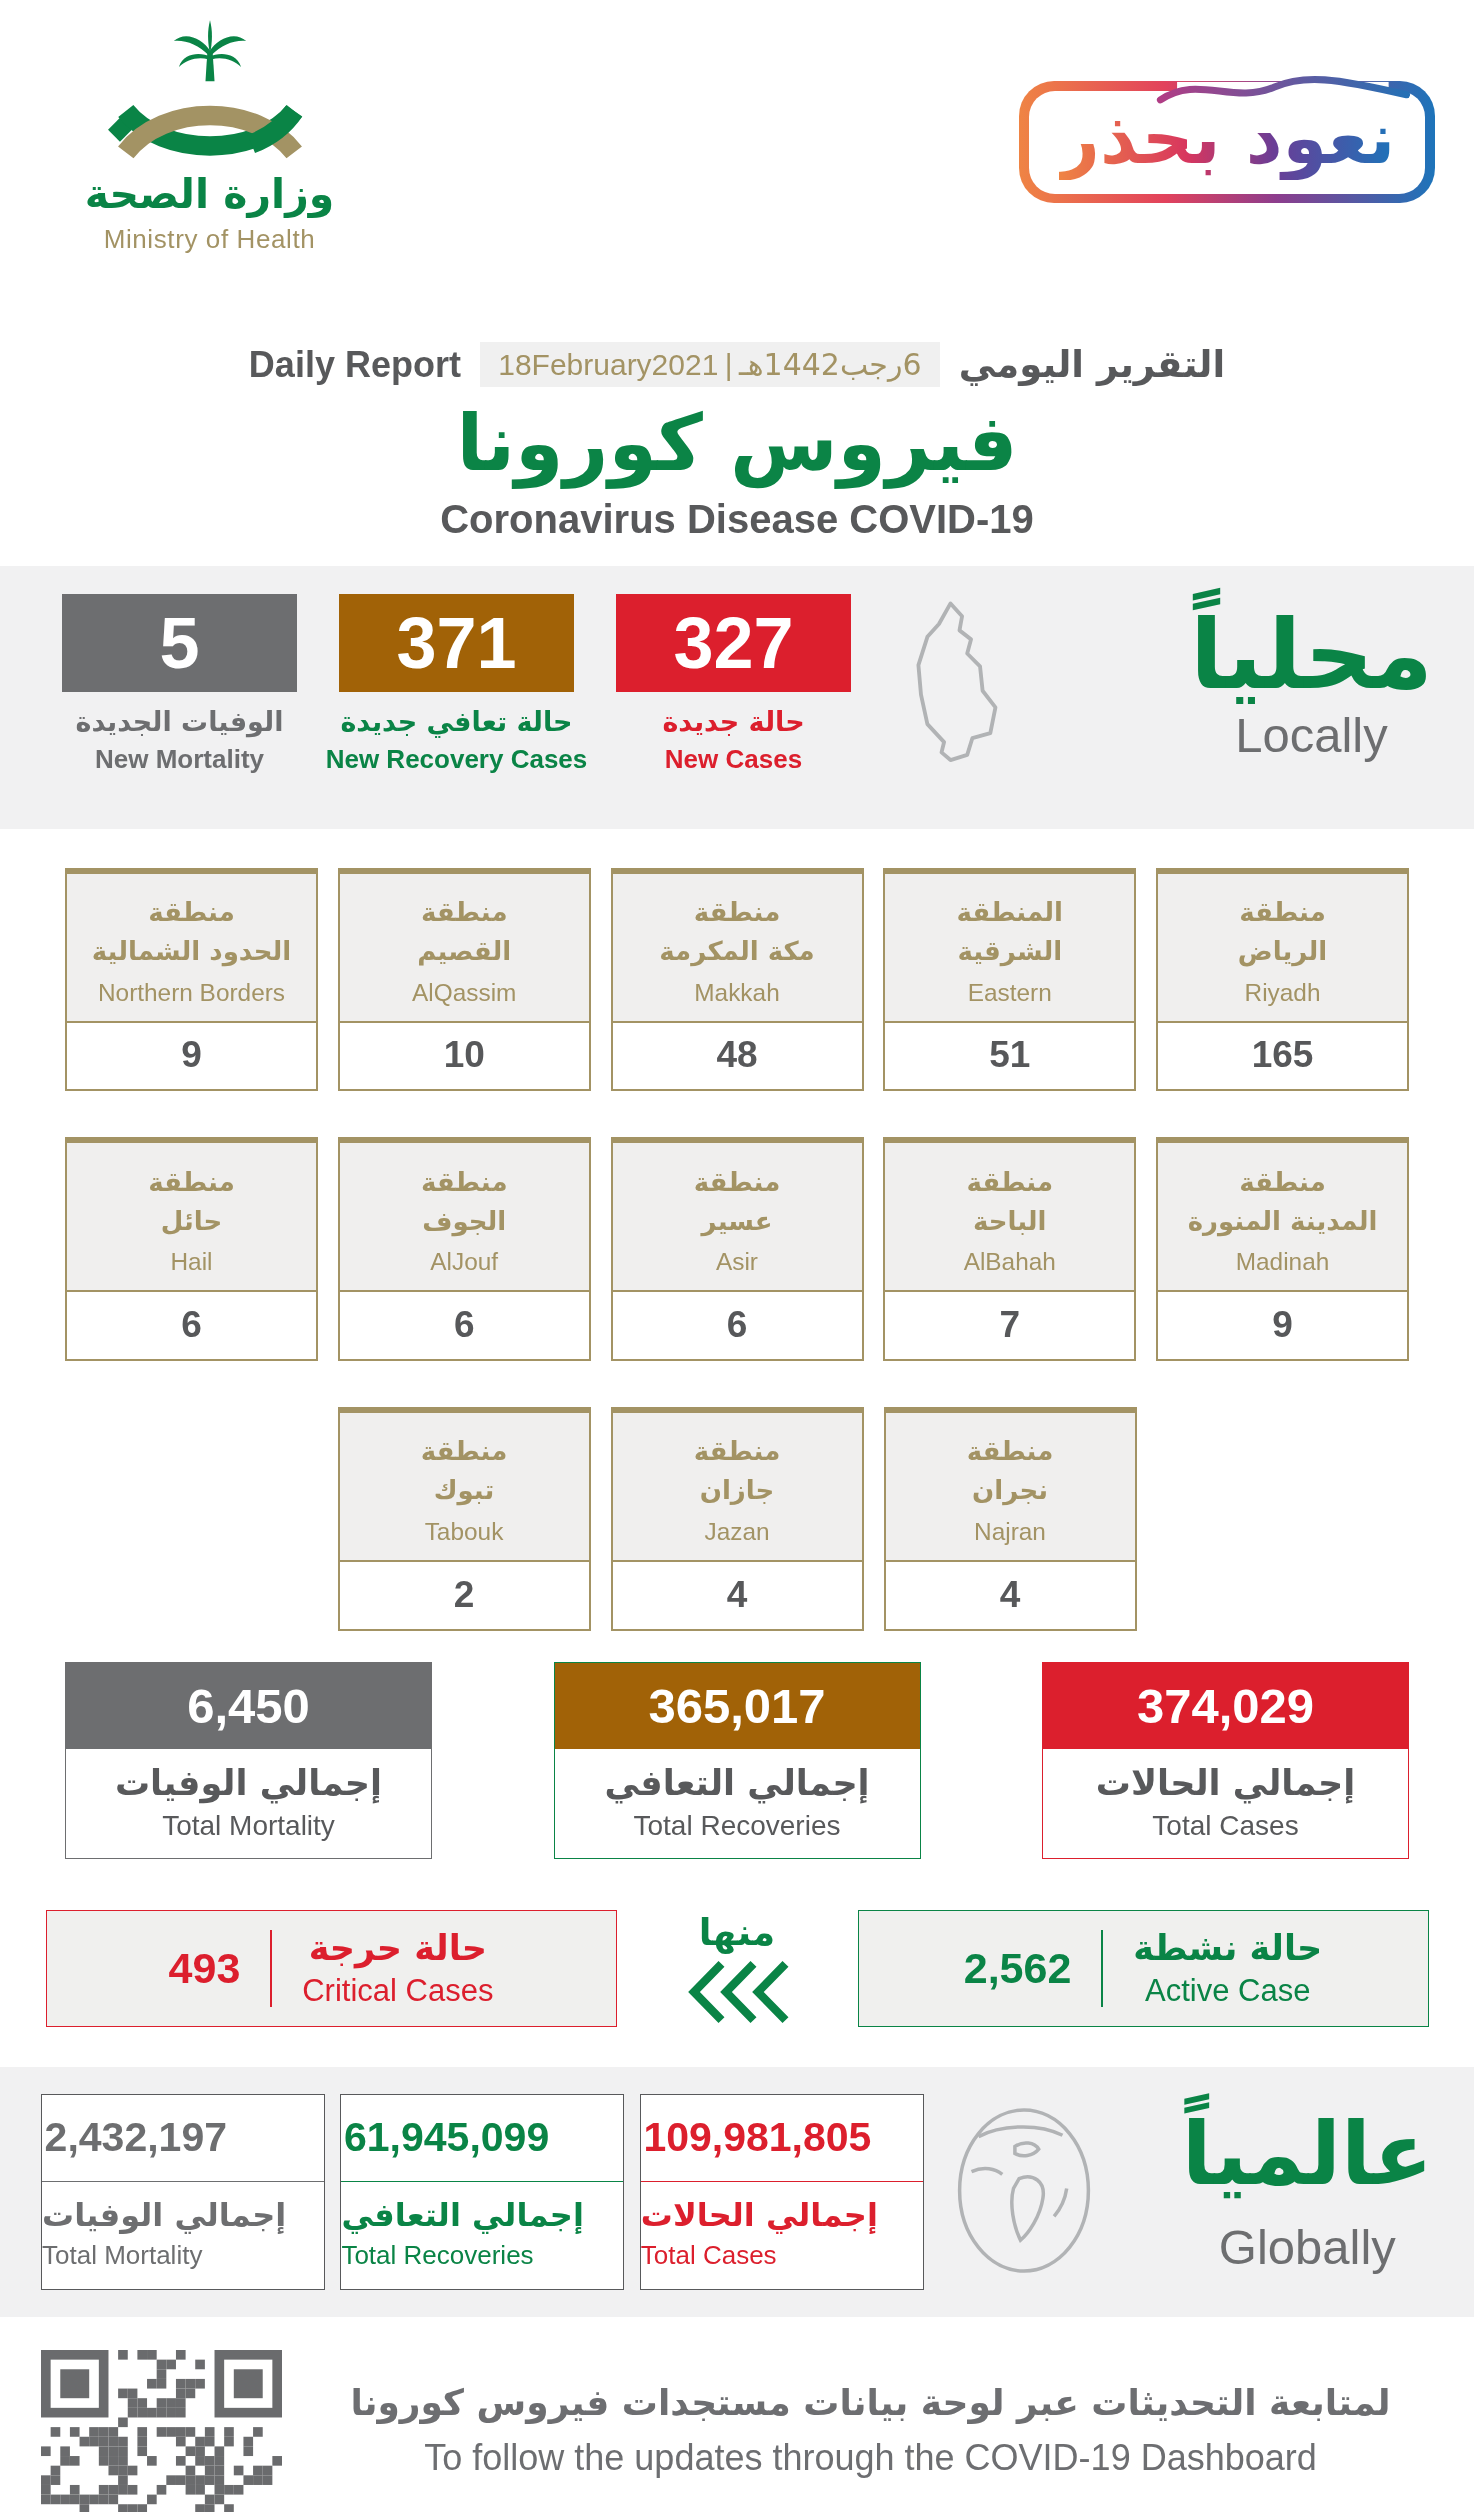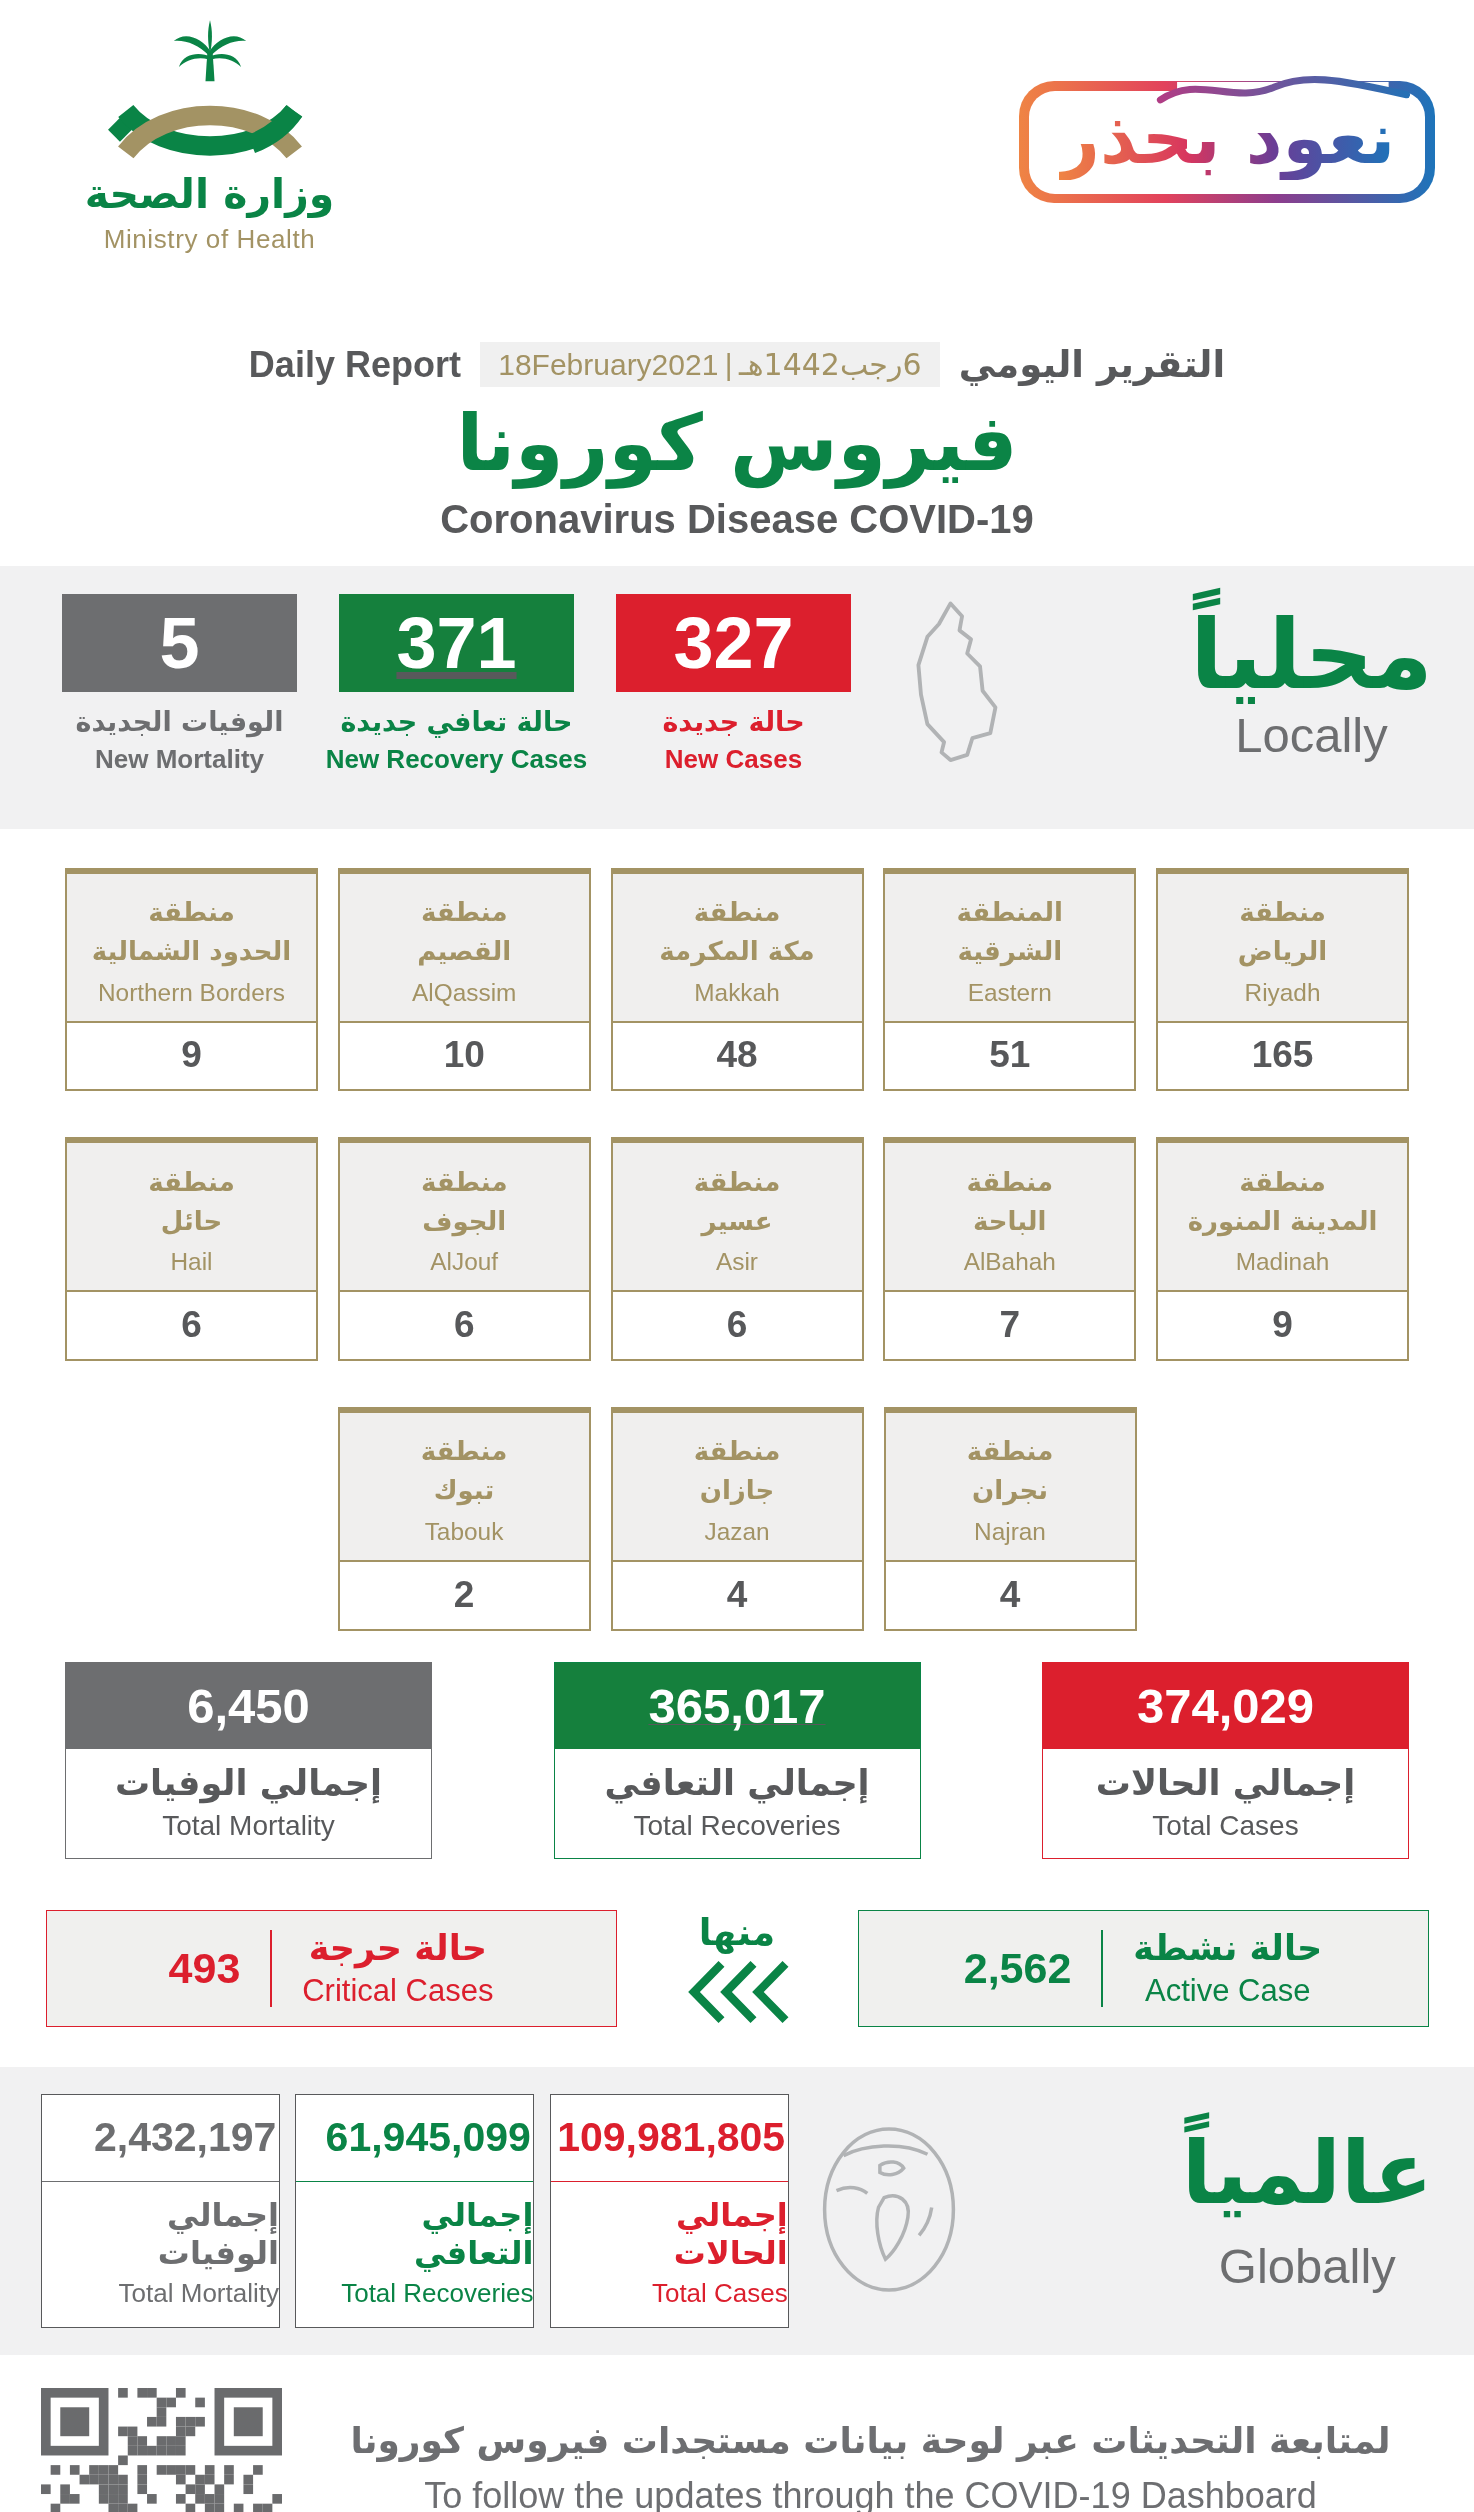--- a/index.html
+++ b/index.html
@@ -38,21 +38,21 @@
 
   
   .band { background:#f1f1f2; }
   .locally-band { margin-top:24.4px; padding:28px 41px 31px 41px; display:flex; align-items:flex-start; }
   .stat { width:277px; text-align:center; }
   .stat-box { width:235px; height:98px; margin:0 auto; display:flex; align-items:center; justify-content:center; }
   .stat-box span { color:#ffffff; font-size:72px; font-weight:bold; }
   .stat-ar { font-size:27px; font-weight:bold; margin-top:14px; }
   .stat-en { font-size:26px; font-weight:600; margin-top:6.4px; }
   .bg-gray  { background:#6d6e70; }  .t-gray  { color:#6d6e70; }
-  .bg-green { background:#15803d;text-decoration:underline; }  .t-green { color:#0a8446; }
+  .bg-green { background:#a16207; }  .t-green { color:#0a8446; }
   .bg-red   { background:#dc1f2d; }  .t-red   { color:#dc1f2d; }
   .map-wrap { margin-left:23px; margin-top:2.6px; }
   .locally-head { margin-left:auto; text-align:center; padding-top:10.3px; }
   .locally-ar { font-size:96px; font-weight:bold; color:#0a8446; line-height:1.05; }
   .locally-en { font-size:49px; color:#6d6e70; margin-top:2px; }
 
   
   .regions { width:1344px; margin:39px auto 0 auto; }
   .r-row { display:flex; justify-content:space-between; }
   .r-row + .r-row { margin-top:46px; }
@@ -83,21 +83,21 @@
   .s-div.c-red { background:#dc1f2d; } .s-div.c-green { background:#0a8446; }
   .s-labels { text-align:center; }
   .s-ar { font-size:35px; font-weight:bold; }
   .s-en { font-size:31px; margin-top:5.1px; }
   .of-which { text-align:center; }
   .ow-ar { font-size:37px; font-weight:bold; color:#0a8446; }
   .ow-ch { margin-top:6.4px; }
 
   
   .globally-band { margin-top:40px; padding:27px 41px; display:flex; align-items:center; }
-  .gcard { width:239px; background:#ffffff; border:1.9px solid; text-align:right; }
+  .gcard { width:284px; background:#ffffff; border:1.9px solid; text-align:left; }
   .gcard + .gcard { margin-left:15.4px; }
   .g-val { padding:19.3px 2.6px; font-size:41px; font-weight:bold; border-bottom:1.9px solid; }
   .g-labels { padding:14px 0 18px 0; }
   .g-ar { font-size:32px; font-weight:bold; }
   .g-en { font-size:26px; margin-top:6.4px; }
   .globe-wrap { margin-left:26px; }
   .globally-head { margin-left:auto; text-align:center; }
   .globally-ar { font-size:87px; font-weight:bold; color:#0a8446; line-height:1.05; }
   .globally-en { font-size:49px; color:#6d6e70; margin-top:18px; }
 

